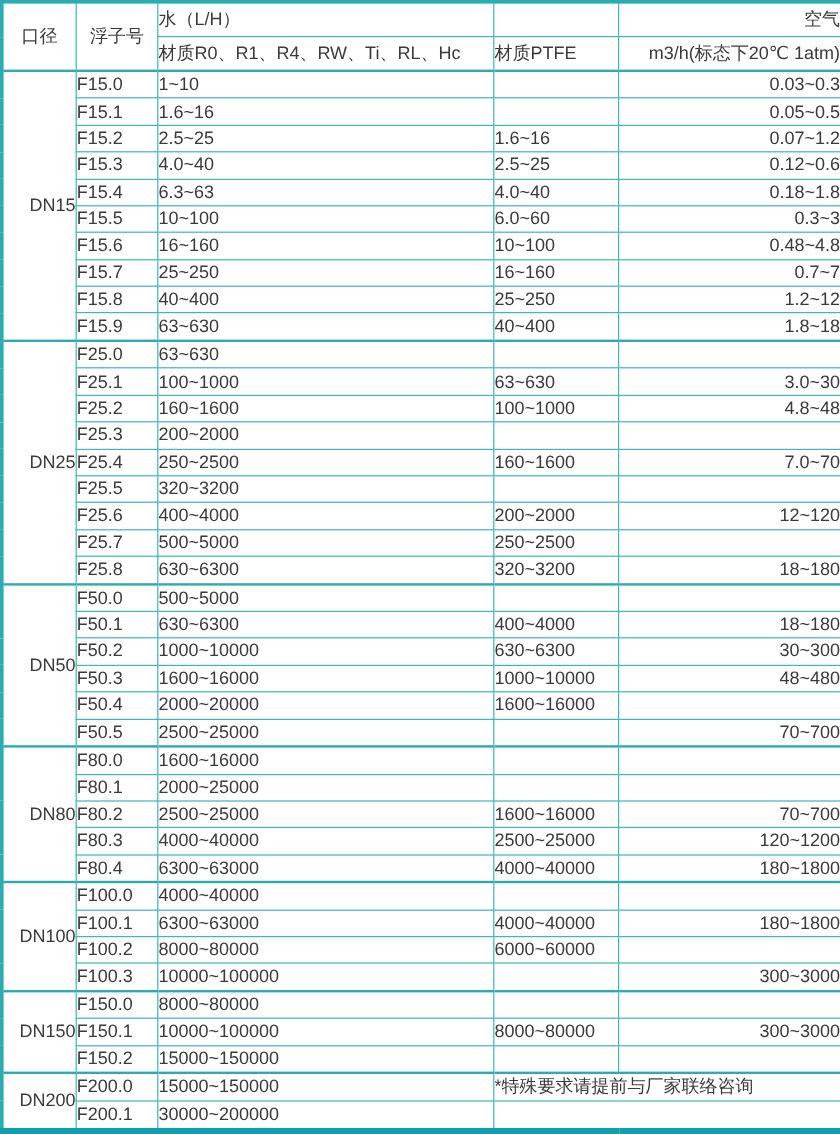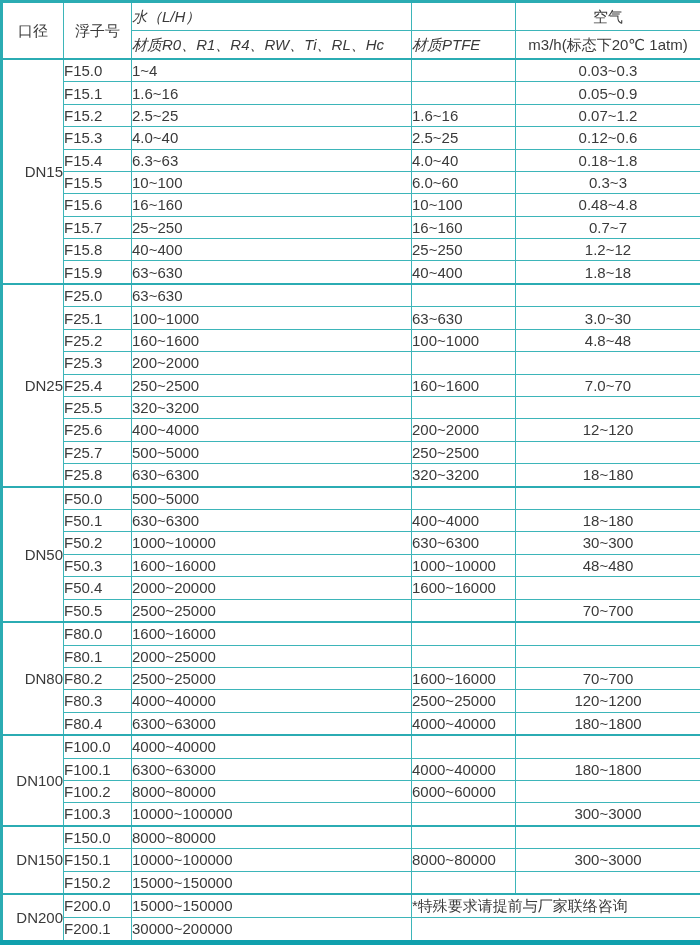--- a/index.html
+++ b/index.html
@@ -33,23 +33,23 @@
     overflow:hidden;
     padding:0;
     line-height:1.15;
   }
   .spec thead th{height:27px;}
   .spec thead tr.hdr-bottom th{border-bottom:2px solid var(--border-strong);}
   .spec tbody tr.group-start td{border-top:2px solid var(--border-strong);}
   .col-diameter{text-align:right;}
   .col-float{text-align:left;}
   .col-water,.col-ptfe,.col-note{text-align:left;padding-left:8px;}
-  .col-air{text-align:center;padding-left:12px;margin-top:40px;}
-  .hdr-left{text-align:left;padding-left:8px;font-style:italic;}
-  .hdr-air{text-align:center;padding-left:12px;}
+  .col-air{text-align:right;padding-left:12px;margin-top:40px;}
+  .hdr-left{text-align:left;padding-left:8px;}
+  .hdr-air{text-align:right;padding-left:12px;}
   .hdr-center{text-align:center;}
 </style>
 </head>
 <body>
 
 <div class="spec-wrap">
   <table class="spec">
     <colgroup>
       <col style="width:62px">
       <col style="width:68px">
@@ -68,29 +68,29 @@
       <tr class="hdr-bottom">
         <th class="hdr-left">材质R0、R1、R4、RW、Ti、RL、Hc</th>
         <th class="hdr-left">材质PTFE</th>
         <th class="hdr-air">m3/h(标态下20℃ 1atm)</th>
       </tr>
     </thead>
     <tbody>
         <tr class="group-start">
           <td class="col-diameter" rowspan="10">DN15</td>
           <td class="col-float">F15.0</td>
-          <td class="col-water">1~4</td>
+          <td class="col-water">1~10</td>
           <td class="col-ptfe"></td>
           <td class="col-air">0.03~0.3</td>
         </tr>
         <tr>
           <td class="col-float">F15.1</td>
           <td class="col-water">1.6~16</td>
           <td class="col-ptfe"></td>
-          <td class="col-air">0.05~0.9</td>
+          <td class="col-air">0.05~0.5</td>
         </tr>
         <tr>
           <td class="col-float">F15.2</td>
           <td class="col-water">2.5~25</td>
           <td class="col-ptfe">1.6~16</td>
           <td class="col-air">0.07~1.2</td>
         </tr>
         <tr>
           <td class="col-float">F15.3</td>
           <td class="col-water">4.0~40</td>

